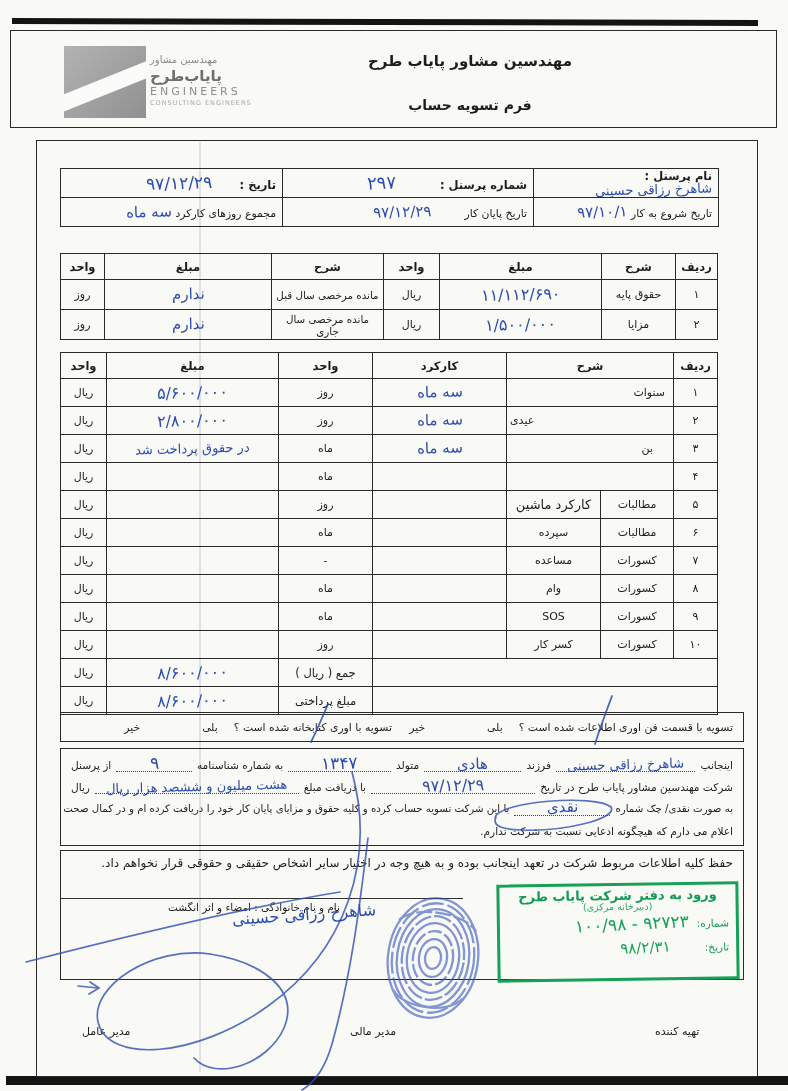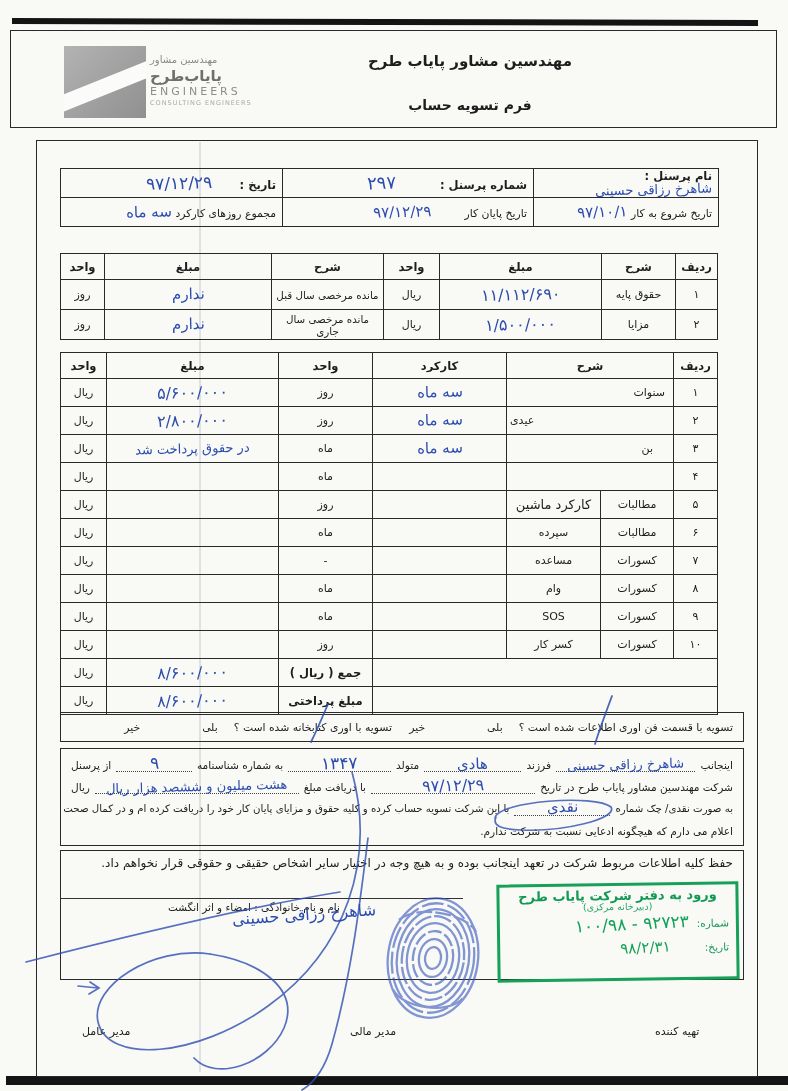--- a/index.html
+++ b/index.html
@@ -24,21 +24,21 @@
 
   
   table{border-collapse:collapse;table-layout:fixed;position:absolute;font-size:11px;background:transparent;}
   td,th{border:1.2px solid #2a2a2a;padding:0 3px;text-align:center;vertical-align:middle;overflow:visible;}
   th{font-weight:bold;font-size:11.5px;height:25px;margin-top:44px;}
   #info-table td{height:28px;text-align:right;padding-right:6px;}
   #info-table .lbl{font-weight:bold;font-size:11.5px;}
   #info-table .lbl2{font-size:10.8px;}
   #table1 td{height:29px;}
   #table2 td{height:27px;}
-  .sum-label{font-weight:bold;font-size:11.5px;}
+  .sum-label{font-weight:normal;font-size:11.5px;}
 
   .hw{color:#2b4cae;font-size:15px;display:inline-block;line-height:1;transform:rotate(-1.5deg);}
   .hw-sm{font-size:13px;}
   .num{direction:ltr;unicode-bidi:isolate;}
 
   
   .questions{position:absolute;left:60px;top:712px;width:684px;height:30px;border:1.4px solid #2a2a2a;
              box-sizing:border-box;display:flex;align-items:center;font-size:10.8px;}
   .q-half{flex:1;display:flex;align-items:center;padding-right:10px;}
   .q-yes{margin-right:16px;}

